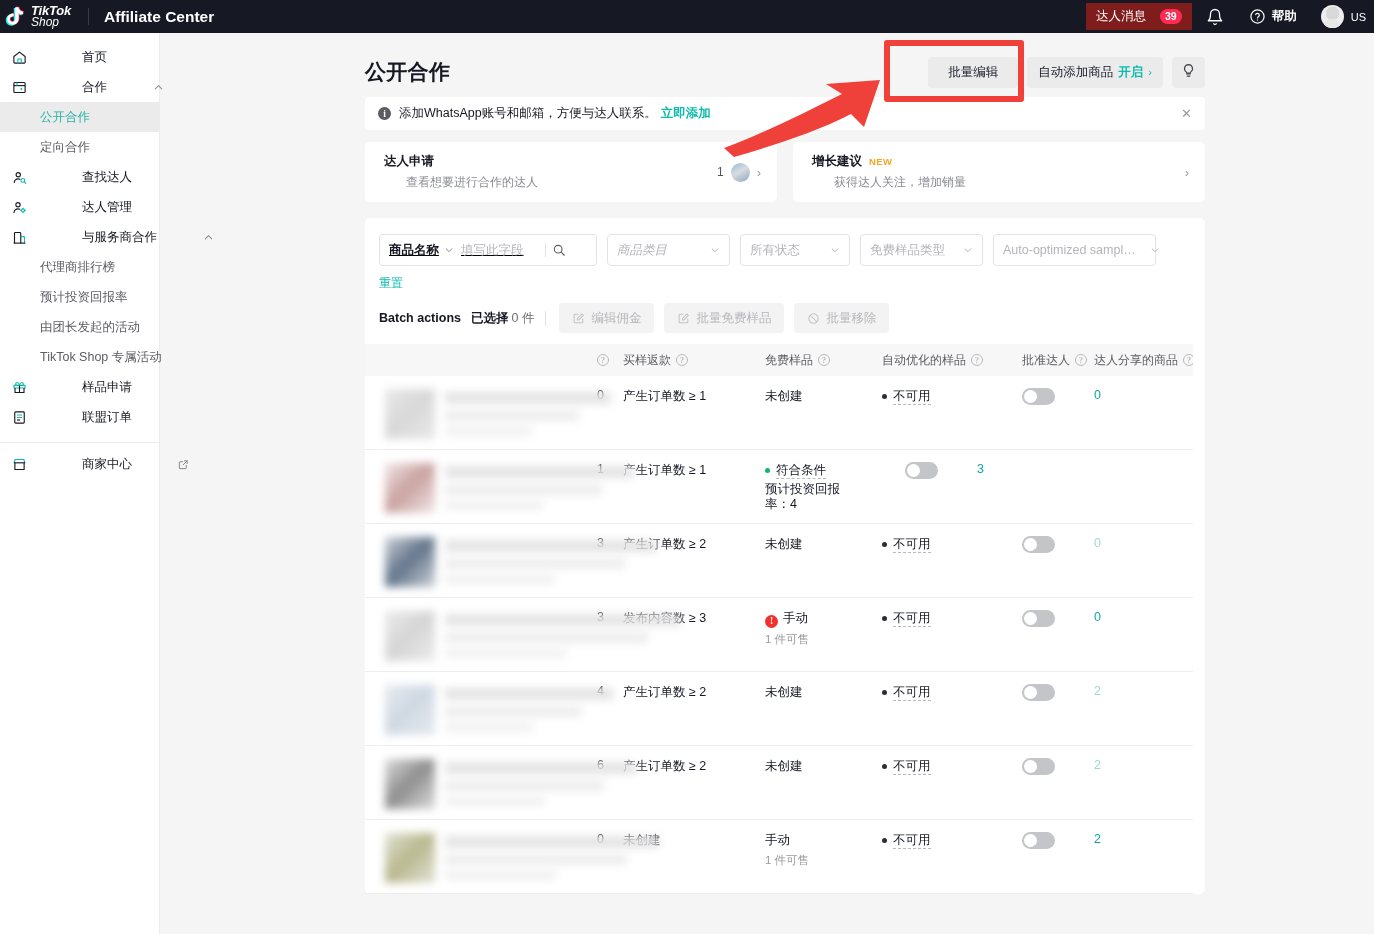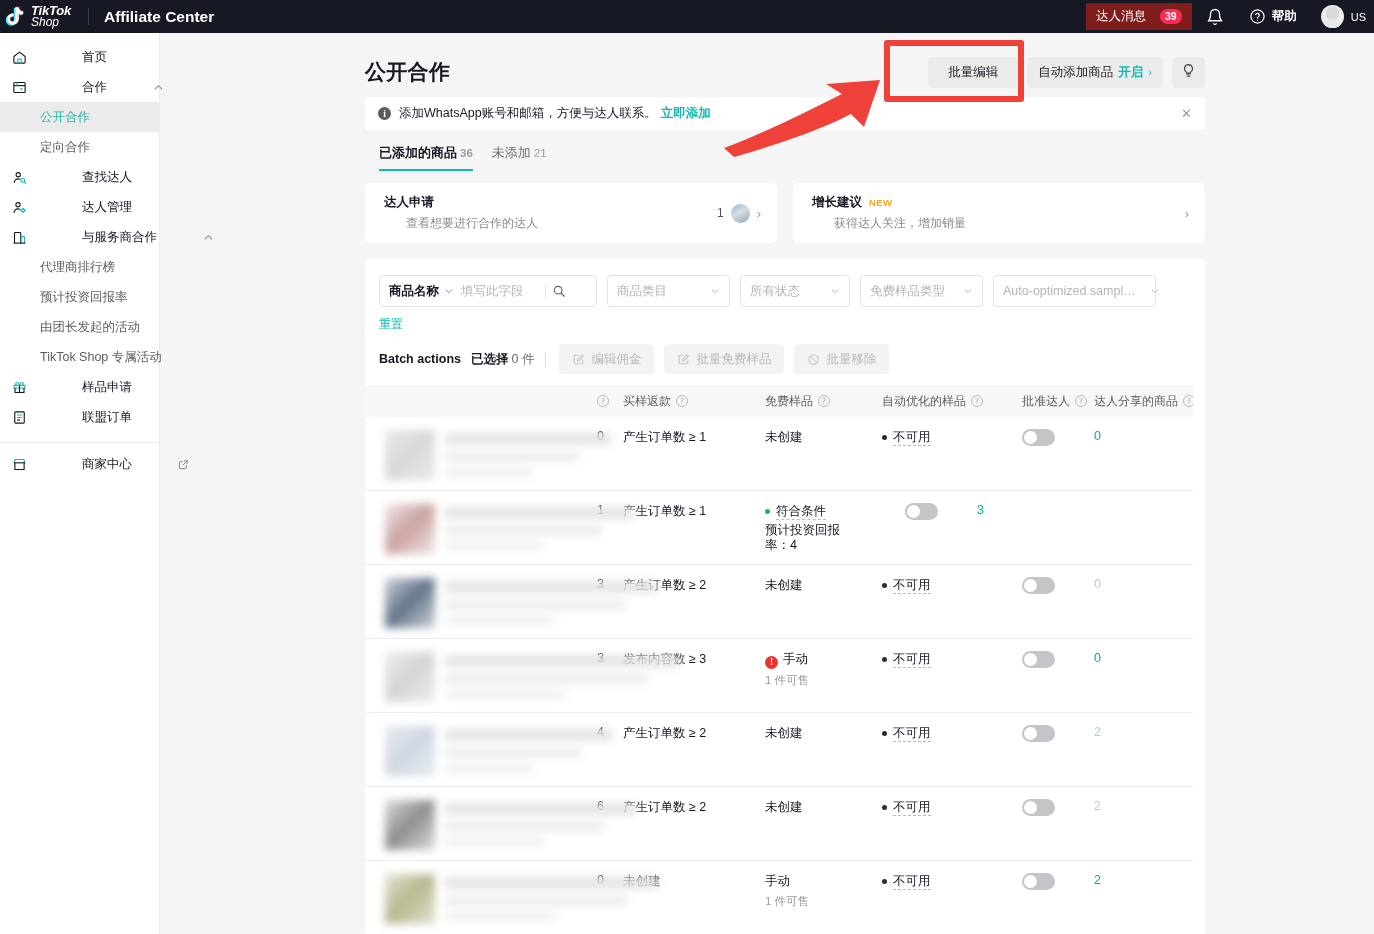--- a/index.html
+++ b/index.html
@@ -142,38 +142,38 @@
     width: 19px; height: 19px; border-radius: 50%;
     background: linear-gradient(150deg,#9cb7d4 0%,#d7dce2 45%,#8fa5bb 100%);
   }
   .card .cchev { color: #9a9b9f; font-size: 13px; }
 
   
   .panel { background: #fff; border-radius: 5px; margin-top: 16px; padding: 16px 0 0 0; min-height: 560px; }
   .filters { display: flex; gap: 10px; padding: 0 14px; }
   .fsearch {
     display: flex; align-items: center; height: 32px; width: 218px;
-    border: 1px solid #e3e3e3; border-radius: 4px; padding: 0 9px;
+    border: 1px solid #e3e3e3; border-radius: 4px; padding: 0 9px; text-decoration: underline;
   }
   .fsearch .sel { font-size: 12.5px; color: #161823; font-weight: bold; white-space: nowrap; }
   .fsearch .cv { color: #8a8b91; margin: 0 7px 0 5px; display: flex; font-size: 10px; }
   .fsearch input {
     border: none; outline: none; font-size: 12.5px; font-family: inherit;
     color: #161823; width: 84px; background: transparent;
   }
   .fsearch input::placeholder { color: #b4b5b9; }
   .fsearch .sbar { width: 1px; height: 14px; background: #e3e3e3; margin: 0 6px 0 0; }
   .fsearch .mag { color: #5c5d63; display: flex; }
   .fsel {
     display: flex; align-items: center; height: 32px;
     border: 1px solid #e3e3e3; border-radius: 4px; padding: 0 9px;
     font-size: 12.5px; color: #b4b5b9; cursor: pointer; white-space: nowrap;
   }
   .fsel .cv { margin-left: auto; padding-left: 14px; color: #b4b5b9; font-size: 10px; display: flex; }
-  .w1 { width: 123px; } .w2 { width: 110px; } .w3 { width: 123px; } .w4 { width: 163px; }
+  .w1 { width: 123px; font-style: italic; } .w2 { width: 110px; } .w3 { width: 123px; } .w4 { width: 163px; }
   .reset { color: #0fbaae; font-size: 12px; padding: 9px 0 0 14px; cursor: pointer; }
 
   
   .batch { display: flex; align-items: center; gap: 10px; padding: 11px 14px 0 14px; }
   .blabel { font-size: 12.5px; font-weight: bold; color: #161823; }
   .bsel { font-size: 12.5px; color: #161823; font-weight: bold; }
   .bsel .n { font-weight: normal; color: #6d6e73; margin-left: 3px; }
   .bdiv { width: 1px; height: 15px; background: #e0e0e0; margin: 0 3px 0 1px; }
   .bbtn {
     display: flex; align-items: center; gap: 6px; height: 30px;
@@ -449,28 +449,20 @@
       </div>
     </div>
 
     <div class="banner">
       <span class="ibadge">i</span>
       <span>添加WhatsApp账号和邮箱，方便与达人联系。</span>
       <span class="blink">立即添加</span>
       <span class="bclose">✕</span>
     </div>
 
-    <div class="tabs">
-      <div class="tab active">
-        <span>已添加的商品</span><span class="cnt">36</span>
-      </div>
-      <div class="tab">
-        <span>未添加</span><span class="cnt">21</span>
-      </div>
-    </div>
 
     <div class="cards">
       <div class="card">
         <div class="ctxt">
           <div class="t1">
             <span>达人申请</span>
           </div>
           <div class="t2">查看想要进行合作的达人</div>
         </div>
         <div class="cright">

